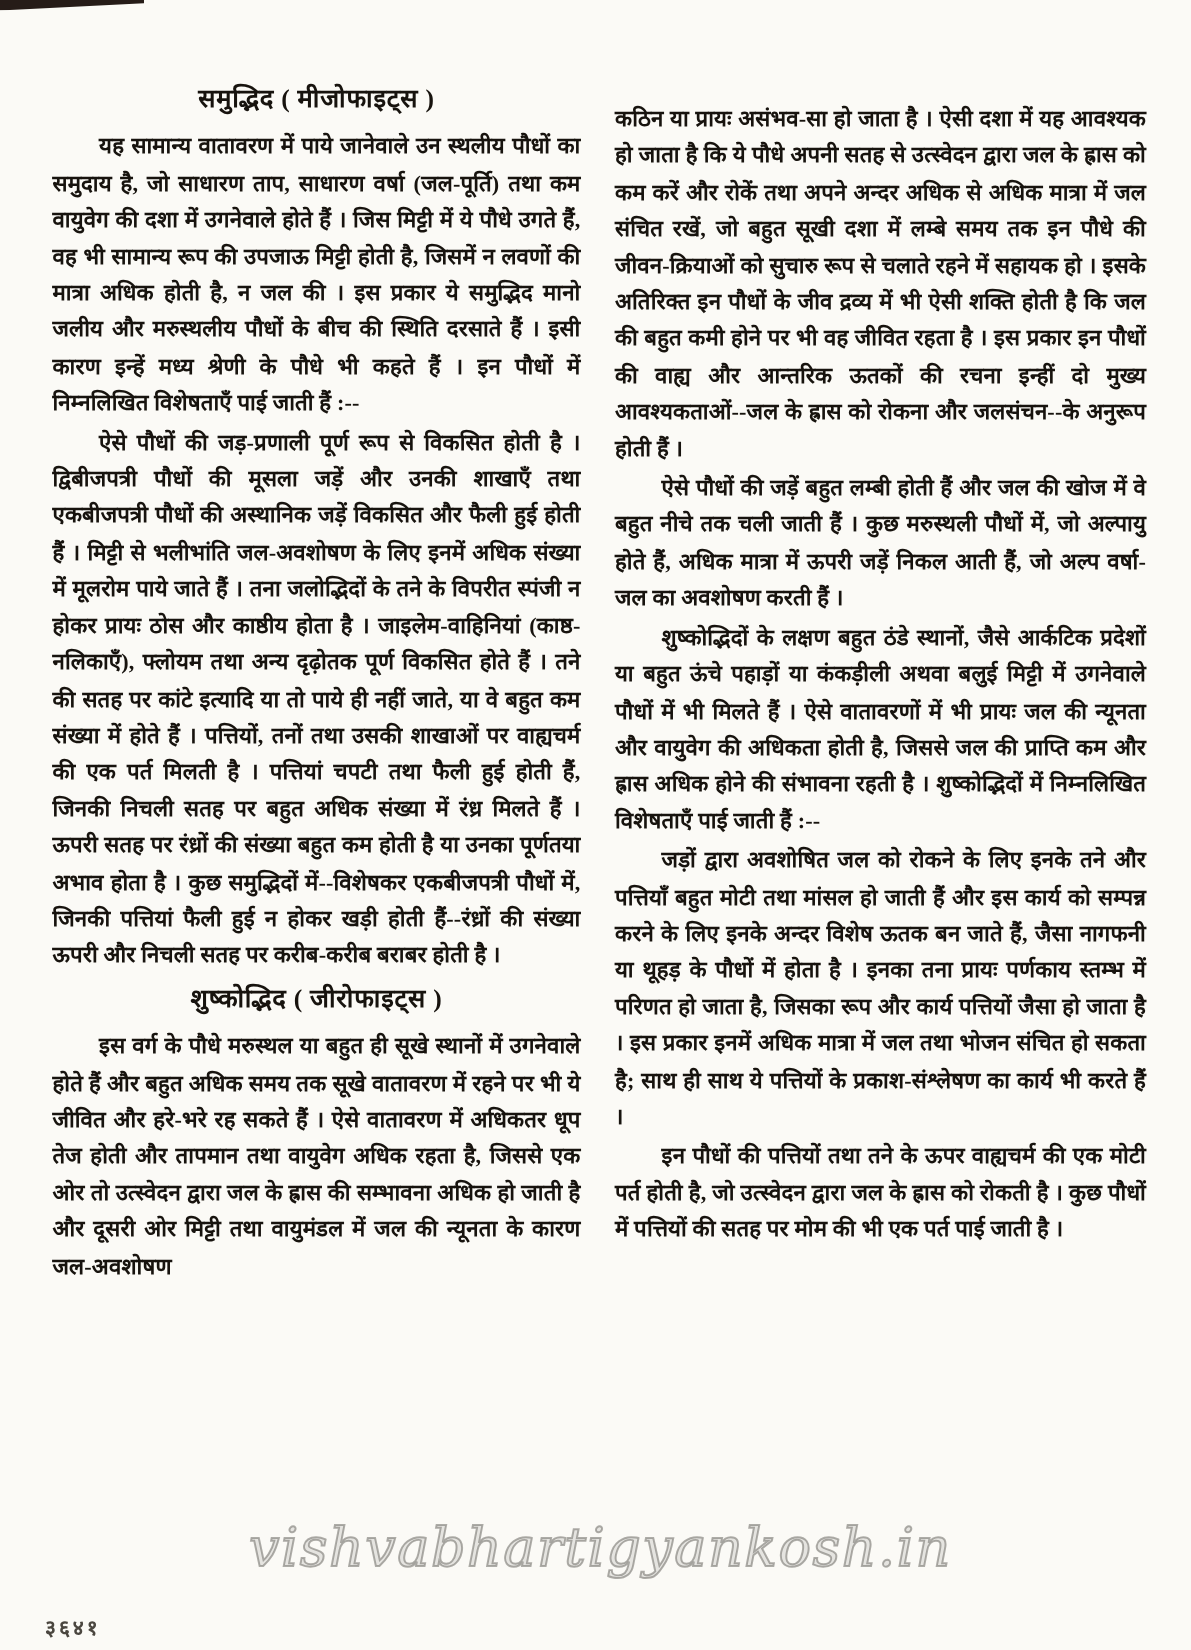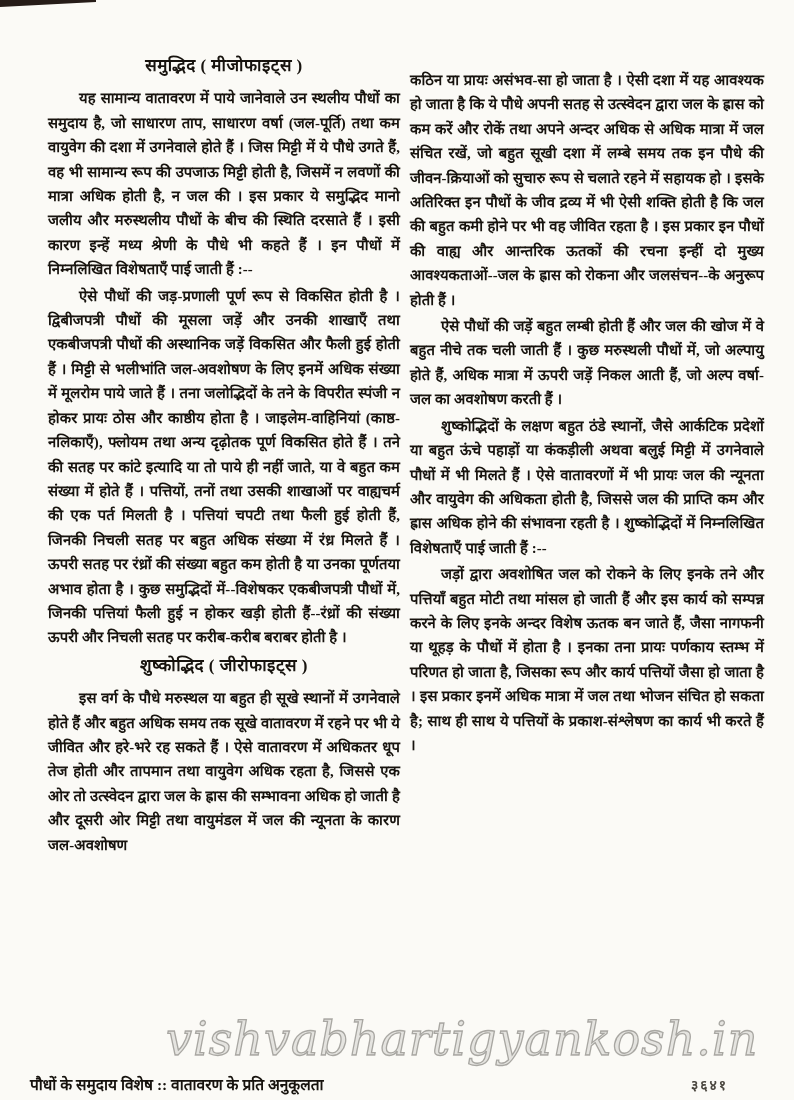--- a/index.html
+++ b/index.html
@@ -23,36 +23,36 @@
     clip-path:polygon(0 0,100% 0,100% 30%,0 100%);
   }
   .col{
     position:absolute;
     text-align:justify;
     font-size:14.8px;
     line-height:24.4px;
     font-weight:600;
     letter-spacing:.1px;
   }
-  .col-left{left:48px;top:50px;width:352px;}
+  .col-left{left:35px;top:50px;width:352px;}
   .col-right{left:410px;top:34px;width:354px;margin-top:34px;}
   h2.sec{
     font-size:17px;
     font-weight:700;
     text-align:center;
     margin:4px 0 8px 0;
     letter-spacing:.5px;
   }
   h2.sec.second{}
   p.para{margin:0 0 2px 0;text-indent:2.1em;}
   p.para.cont{text-indent:0;}
   .watermark{
     position:absolute;
     left:166px;top:1012px;
-    font-size:46px;
+    font-size:36px;
     font-style:italic;
     font-family:"DejaVu Serif","Liberation Serif",serif;
     color:rgba(120,118,112,0.16);
     -webkit-text-stroke:1.3px rgba(110,108,102,0.55);
     letter-spacing:1px;
     white-space:nowrap;
     pointer-events:none;
   }
   .footer{
     position:absolute;
@@ -84,22 +84,22 @@
     <p class="para">ऐसे पौधों की जड़-प्रणाली पूर्ण रूप से विकसित होती है । द्विबीजपत्री पौधों की मूसला जड़ें और उनकी शाखाएँ तथा एकबीजपत्री पौधों की अस्थानिक जड़ें विकसित और फैली हुई होती हैं । मिट्टी से भलीभांति जल-अवशोषण के लिए इनमें अधिक संख्या में मूलरोम पाये जाते हैं । तना जलोद्भिदों के तने के विपरीत स्पंजी न होकर प्रायः ठोस और काष्ठीय होता है । जाइलेम-वाहिनियां (काष्ठ-नलिकाएँ), फ्लोयम तथा अन्य दृढ़ोतक पूर्ण विकसित होते हैं । तने की सतह पर कांटे इत्यादि या तो पाये ही नहीं जाते, या वे बहुत कम संख्या में होते हैं । पत्तियों, तनों तथा उसकी शाखाओं पर वाह्यचर्म की एक पर्त मिलती है । पत्तियां चपटी तथा फैली हुई होती हैं, जिनकी निचली सतह पर बहुत अधिक संख्या में रंध्र मिलते हैं । ऊपरी सतह पर रंध्रों की संख्या बहुत कम होती है या उनका पूर्णतया अभाव होता है । कुछ समुद्भिदों में--विशेषकर एकबीजपत्री पौधों में, जिनकी पत्तियां फैली हुई न होकर खड़ी होती हैं--रंध्रों की संख्या ऊपरी और निचली सतह पर करीब-करीब बराबर होती है ।</p>
     <h2 class="sec second">शुष्कोद्भिद ( जीरोफाइट्स )</h2>
     <p class="para">इस वर्ग के पौधे मरुस्थल या बहुत ही सूखे स्थानों में उगनेवाले होते हैं और बहुत अधिक समय तक सूखे वातावरण में रहने पर भी ये जीवित और हरे-भरे रह सकते हैं । ऐसे वातावरण में अधिकतर धूप तेज होती और तापमान तथा वायुवेग अधिक रहता है, जिससे एक ओर तो उत्स्वेदन द्वारा जल के ह्रास की सम्भावना अधिक हो जाती है और दूसरी ओर मिट्टी तथा वायुमंडल में जल की न्यूनता के कारण जल-अवशोषण</p>
   </div>
 
   <div class="col col-right">
     <p class="para cont">कठिन या प्रायः असंभव-सा हो जाता है । ऐसी दशा में यह आवश्यक हो जाता है कि ये पौधे अपनी सतह से उत्स्वेदन द्वारा जल के ह्रास को कम करें और रोकें तथा अपने अन्दर अधिक से अधिक मात्रा में जल संचित रखें, जो बहुत सूखी दशा में लम्बे समय तक इन पौधे की जीवन-क्रियाओं को सुचारु रूप से चलाते रहने में सहायक हो । इसके अतिरिक्त इन पौधों के जीव द्रव्य में भी ऐसी शक्ति होती है कि जल की बहुत कमी होने पर भी वह जीवित रहता है । इस प्रकार इन पौधों की वाह्य और आन्तरिक ऊतकों की रचना इन्हीं दो मुख्य आवश्यकताओं--जल के ह्रास को रोकना और जलसंचन--के अनुरूप होती हैं ।</p>
     <p class="para">ऐसे पौधों की जड़ें बहुत लम्बी होती हैं और जल की खोज में वे बहुत नीचे तक चली जाती हैं । कुछ मरुस्थली पौधों में, जो अल्पायु होते हैं, अधिक मात्रा में ऊपरी जड़ें निकल आती हैं, जो अल्प वर्षा-जल का अवशोषण करती हैं ।</p>
     <p class="para">शुष्कोद्भिदों के लक्षण बहुत ठंडे स्थानों, जैसे आर्कटिक प्रदेशों या बहुत ऊंचे पहाड़ों या कंकड़ीली अथवा बलुई मिट्टी में उगनेवाले पौधों में भी मिलते हैं । ऐसे वातावरणों में भी प्रायः जल की न्यूनता और वायुवेग की अधिकता होती है, जिससे जल की प्राप्ति कम और ह्रास अधिक होने की संभावना रहती है । शुष्कोद्भिदों में निम्नलिखित विशेषताएँ पाई जाती हैं :--</p>
     <p class="para">जड़ों द्वारा अवशोषित जल को रोकने के लिए इनके तने और पत्तियाँ बहुत मोटी तथा मांसल हो जाती हैं और इस कार्य को सम्पन्न करने के लिए इनके अन्दर विशेष ऊतक बन जाते हैं, जैसा नागफनी या थूहड़ के पौधों में होता है । इनका तना प्रायः पर्णकाय स्तम्भ में परिणत हो जाता है, जिसका रूप और कार्य पत्तियों जैसा हो जाता है । इस प्रकार इनमें अधिक मात्रा में जल तथा भोजन संचित हो सकता है; साथ ही साथ ये पत्तियों के प्रकाश-संश्लेषण का कार्य भी करते हैं ।</p>
+    <p class="para">इन पौधों की पत्तियों तथा तने के ऊपर वाह्यचर्म की एक मोटी पर्त होती है, जो उत्स्वेदन द्वारा जल के ह्रास को रोकती है । कुछ पौधों में पत्तियों की सतह पर मोम की भी एक पर्त पाई जाती है ।</p>
   </div>
 
   <div class="watermark">vishvabhartigyankosh.in</div>
 
   <div class="footer">
-    <span class="footer-title">पौधों के समुदाय विशेष :: वातावरण के प्रति अनुकूलता</span>
     <span class="page-num">३६४१</span>
   </div>
 
 </div>
 
 </body></html>

